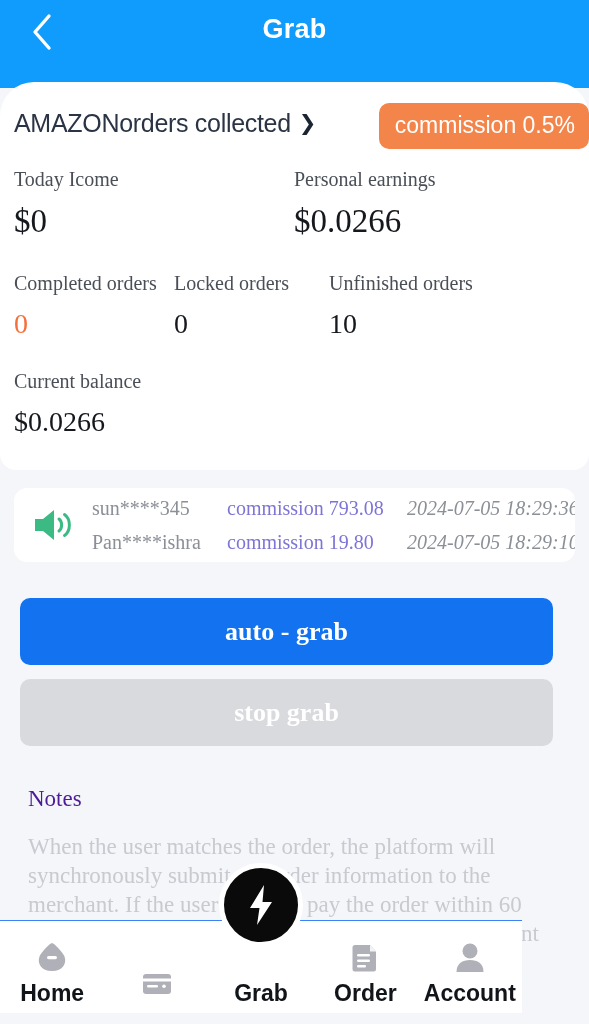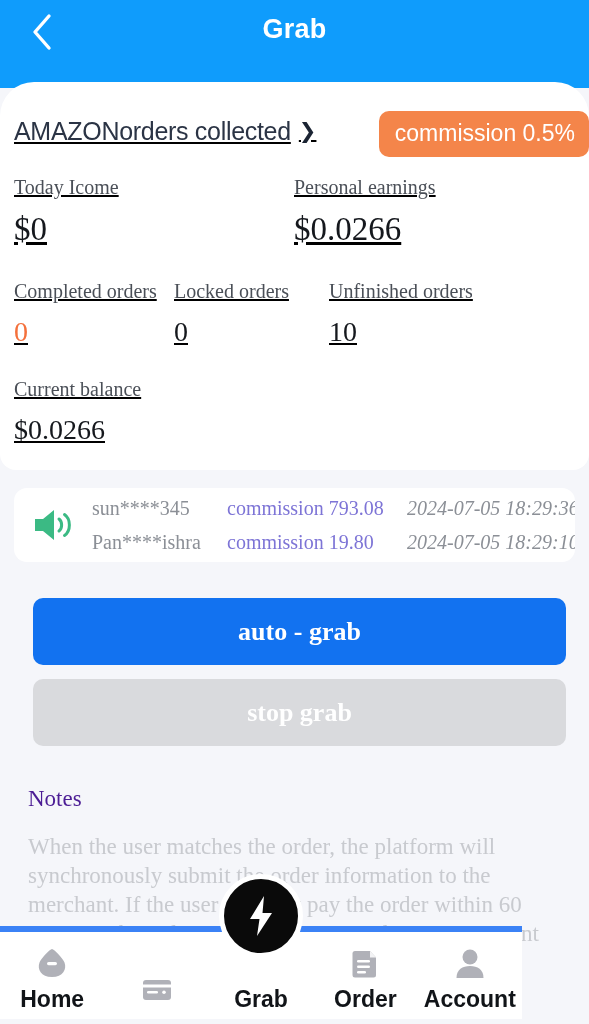--- a/index.html
+++ b/index.html
@@ -59,22 +59,21 @@
     position: absolute;
     top: 82px; left: 0;
     width: 589px;
     min-height: 388px;
     background: #ffffff;
     border-top-left-radius: 34px;
     border-top-right-radius: 34px;
     border-bottom-left-radius: 16px;
     border-bottom-right-radius: 16px;
     z-index: 2;
-    padding: 26px 0 18px 0;
-    text-decoration: underline;
+    padding: 18px 0 18px 0;
   }
 
   .card-head {
     position: relative;
     height: 46px;
     padding: 0 0 0 14px;
     display: flex;
     align-items: center;
   }
   .shop-link {
@@ -173,21 +172,21 @@
     height: 34px;
     font-size: 20px;
   }
   .n-user { width: 135px; color: #8b8f96; white-space: nowrap; }
   .n-comm { width: 180px; color: #7d74d6; white-space: nowrap; }
   .n-time { color: #8b8f96; white-space: nowrap; font-style: italic; }
 
   
   .btn {
     position: absolute;
-    left: 33px;
+    left: 20px;
     width: 533px;
     border: none;
     border-radius: 10px;
     font-family: "Liberation Serif", serif;
     font-weight: bold;
     font-size: 26px;
     color: #ffffff;
     cursor: pointer;
     z-index: 2;
   }
@@ -217,25 +216,25 @@
   .notes-body {
     margin-top: 20px;
     font-size: 23px;
     line-height: 29px;
     color: #c8cacf;
   }
 
   
   .tabbar {
     position: absolute;
-    left: 0; bottom: 5px;
+    left: 0; bottom: 11px;
     width: 522px;
     height: 93px;
     background: #ffffff;
-    border-top: 6px solid #3b82f6;
+    border-top: 1px solid #3b82f6;
     display: flex;
     z-index: 10;
   }
   .tab {
     flex: 1 1 0;
     position: relative;
     display: flex;
     flex-direction: column;
     align-items: center;
     justify-content: flex-end;

